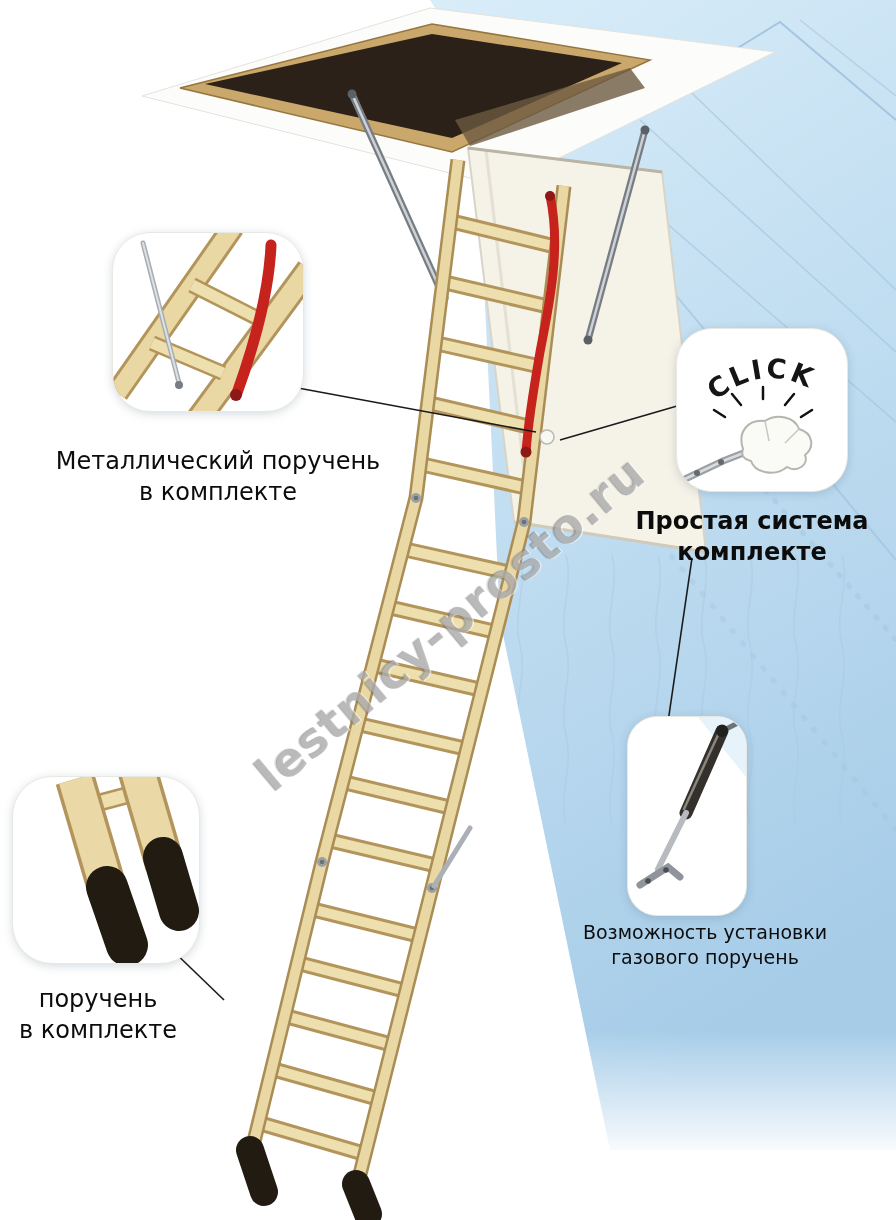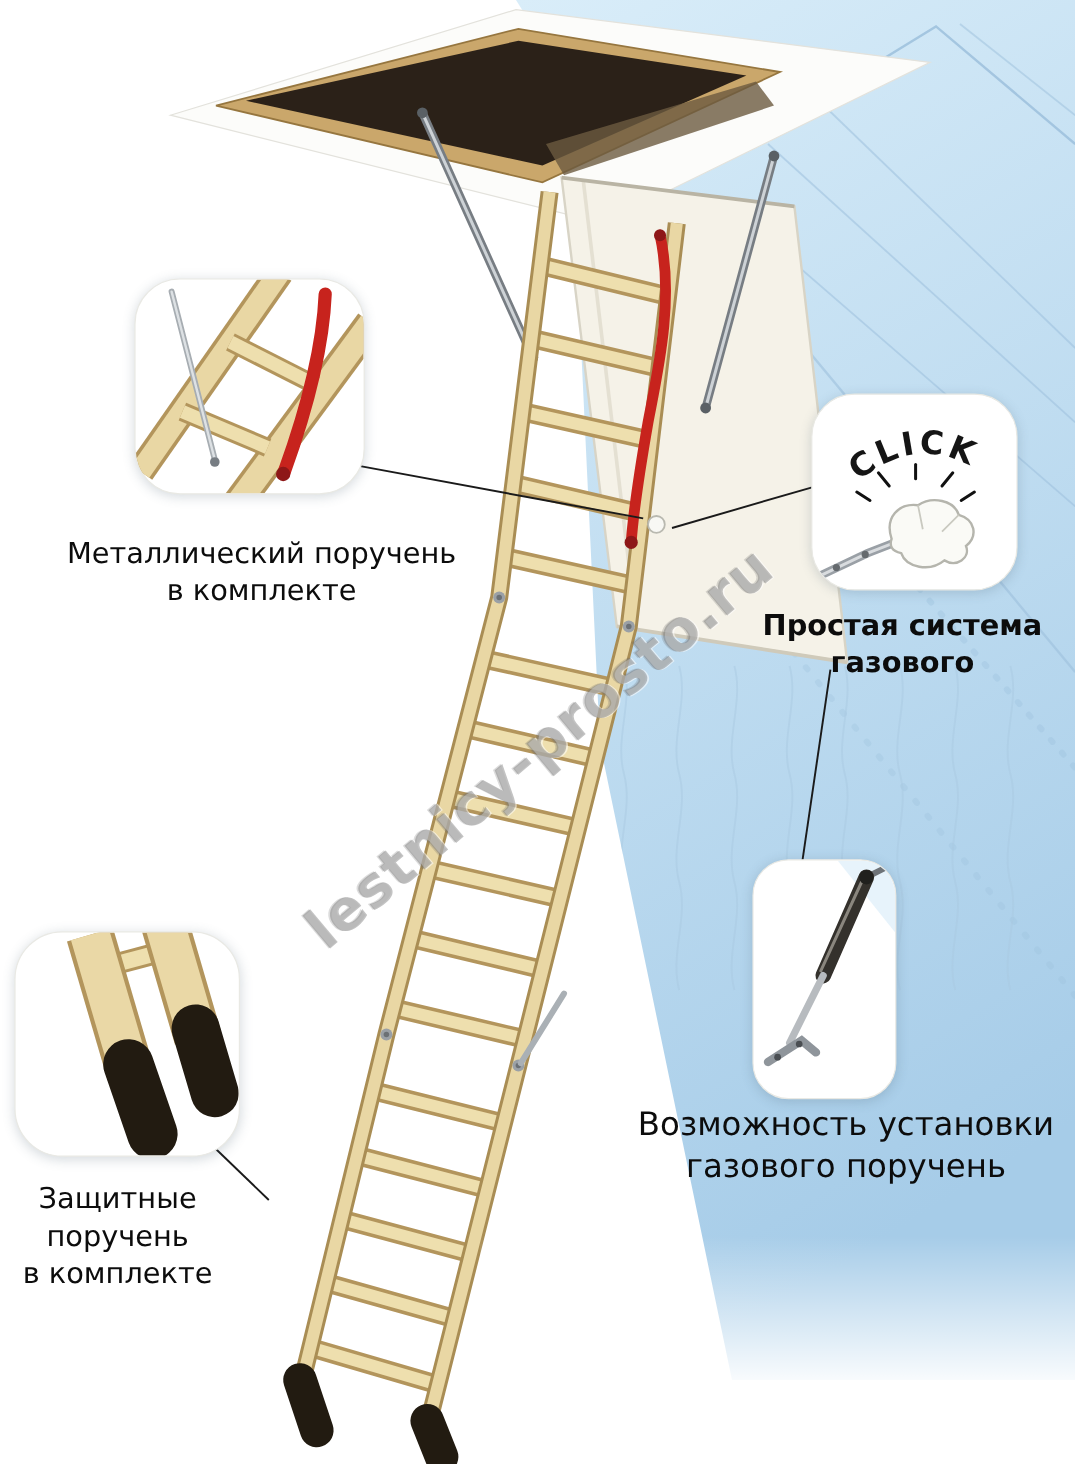--- a/index.html
+++ b/index.html
@@ -16,21 +16,21 @@
            box-shadow:0 2px 10px rgba(70,90,110,.22);}
   .callout svg{display:block;width:100%;height:100%;}
   .co-handrail{left:112px;top:232px;width:190px;height:178px;border-radius:38px;}
   .co-click{left:676px;top:328px;width:170px;height:162px;border-radius:36px;}
   .co-feet{left:12px;top:776px;width:186px;height:186px;border-radius:40px;}
   .co-gas{left:627px;top:716px;width:118px;height:198px;border-radius:30px;}
   .label{position:absolute;z-index:5;color:#0c0c0c;text-align:center;line-height:1.3;font-size:24px;}
   .lb-handrail{left:4px;top:446px;width:428px;}
   .lb-mounting{left:608px;top:506px;width:288px;font-weight:bold;}
   .lb-feet{left:2px;top:984px;width:192px;}
-  .lb-gas{left:514px;top:920px;width:382px;font-size:27px;}
+  .lb-gas{left:514px;top:920px;width:382px;font-size:19px;}
 </style>
 </head>
 <body>
 
 <div class="stage">
 
   <svg class="scene" width="896" height="1220" viewBox="0 0 896 1220">
     <defs>
       <linearGradient id="skyGrad" x1="0" y1="0" x2="0.25" y2="1">
         <stop offset="0" stop-color="#d9edf9"></stop>
@@ -220,25 +220,24 @@
     </svg>
   </div>
 
   <div class="label lb-handrail">
     <div>Металлический поручень</div>
     <div>в комплекте</div>
   </div>
 
   <div class="label lb-mounting">
     <div>Простая система</div>
-    <div>газового</div>
+    <div>комплекте</div>
   </div>
 
   <div class="label lb-feet">
-    <div>Защитные</div>
     <div>поручень</div>
     <div>в комплекте</div>
   </div>
 
   <div class="label lb-gas">
     <div>Возможность установки</div>
     <div>газового поручень</div>
   </div>
 
 </div>

